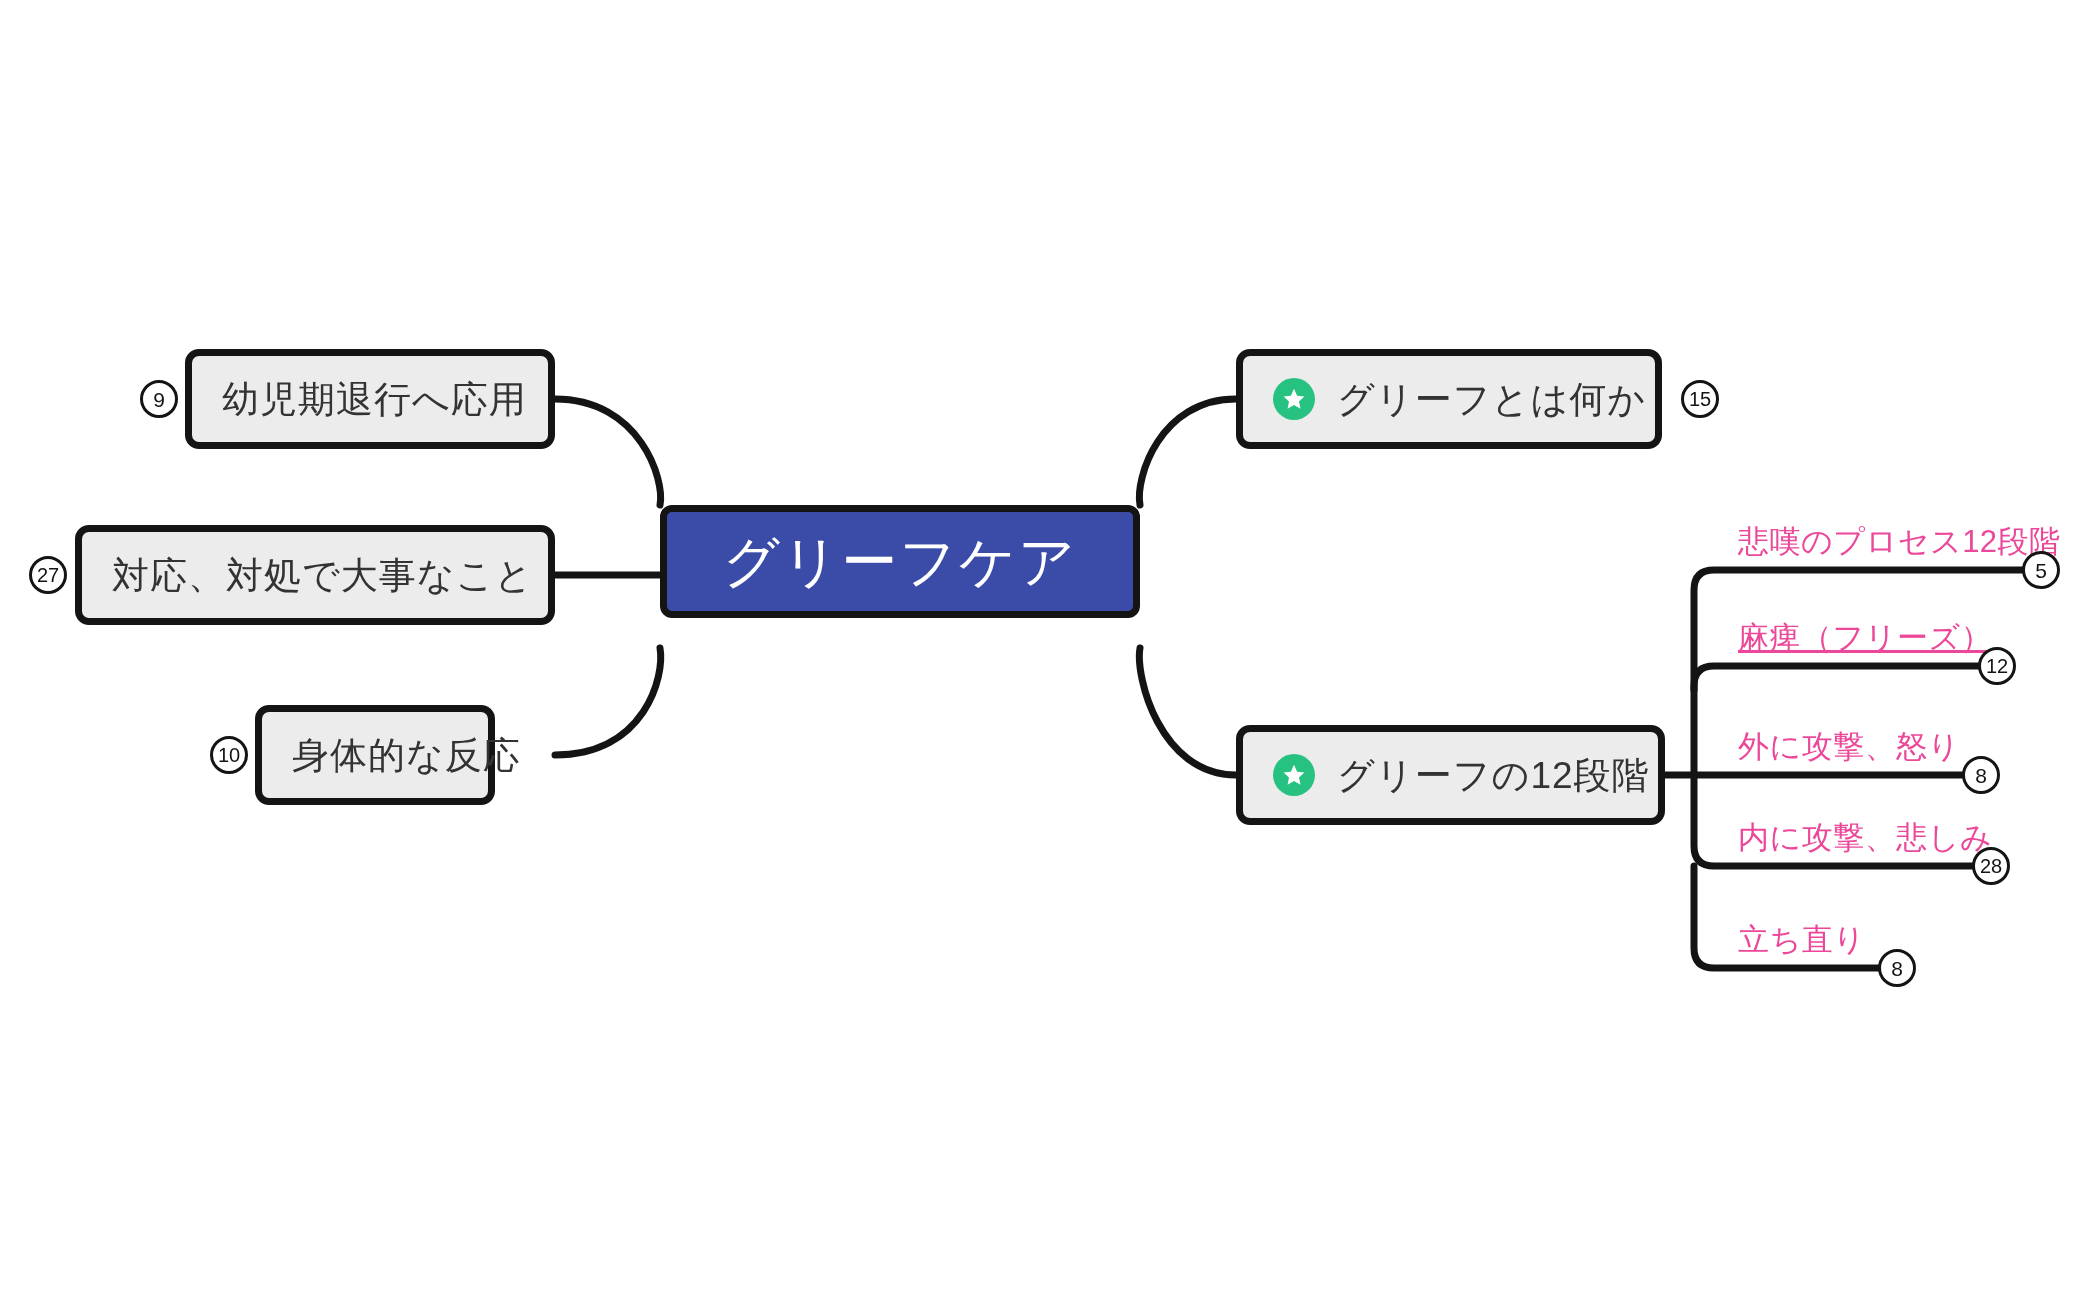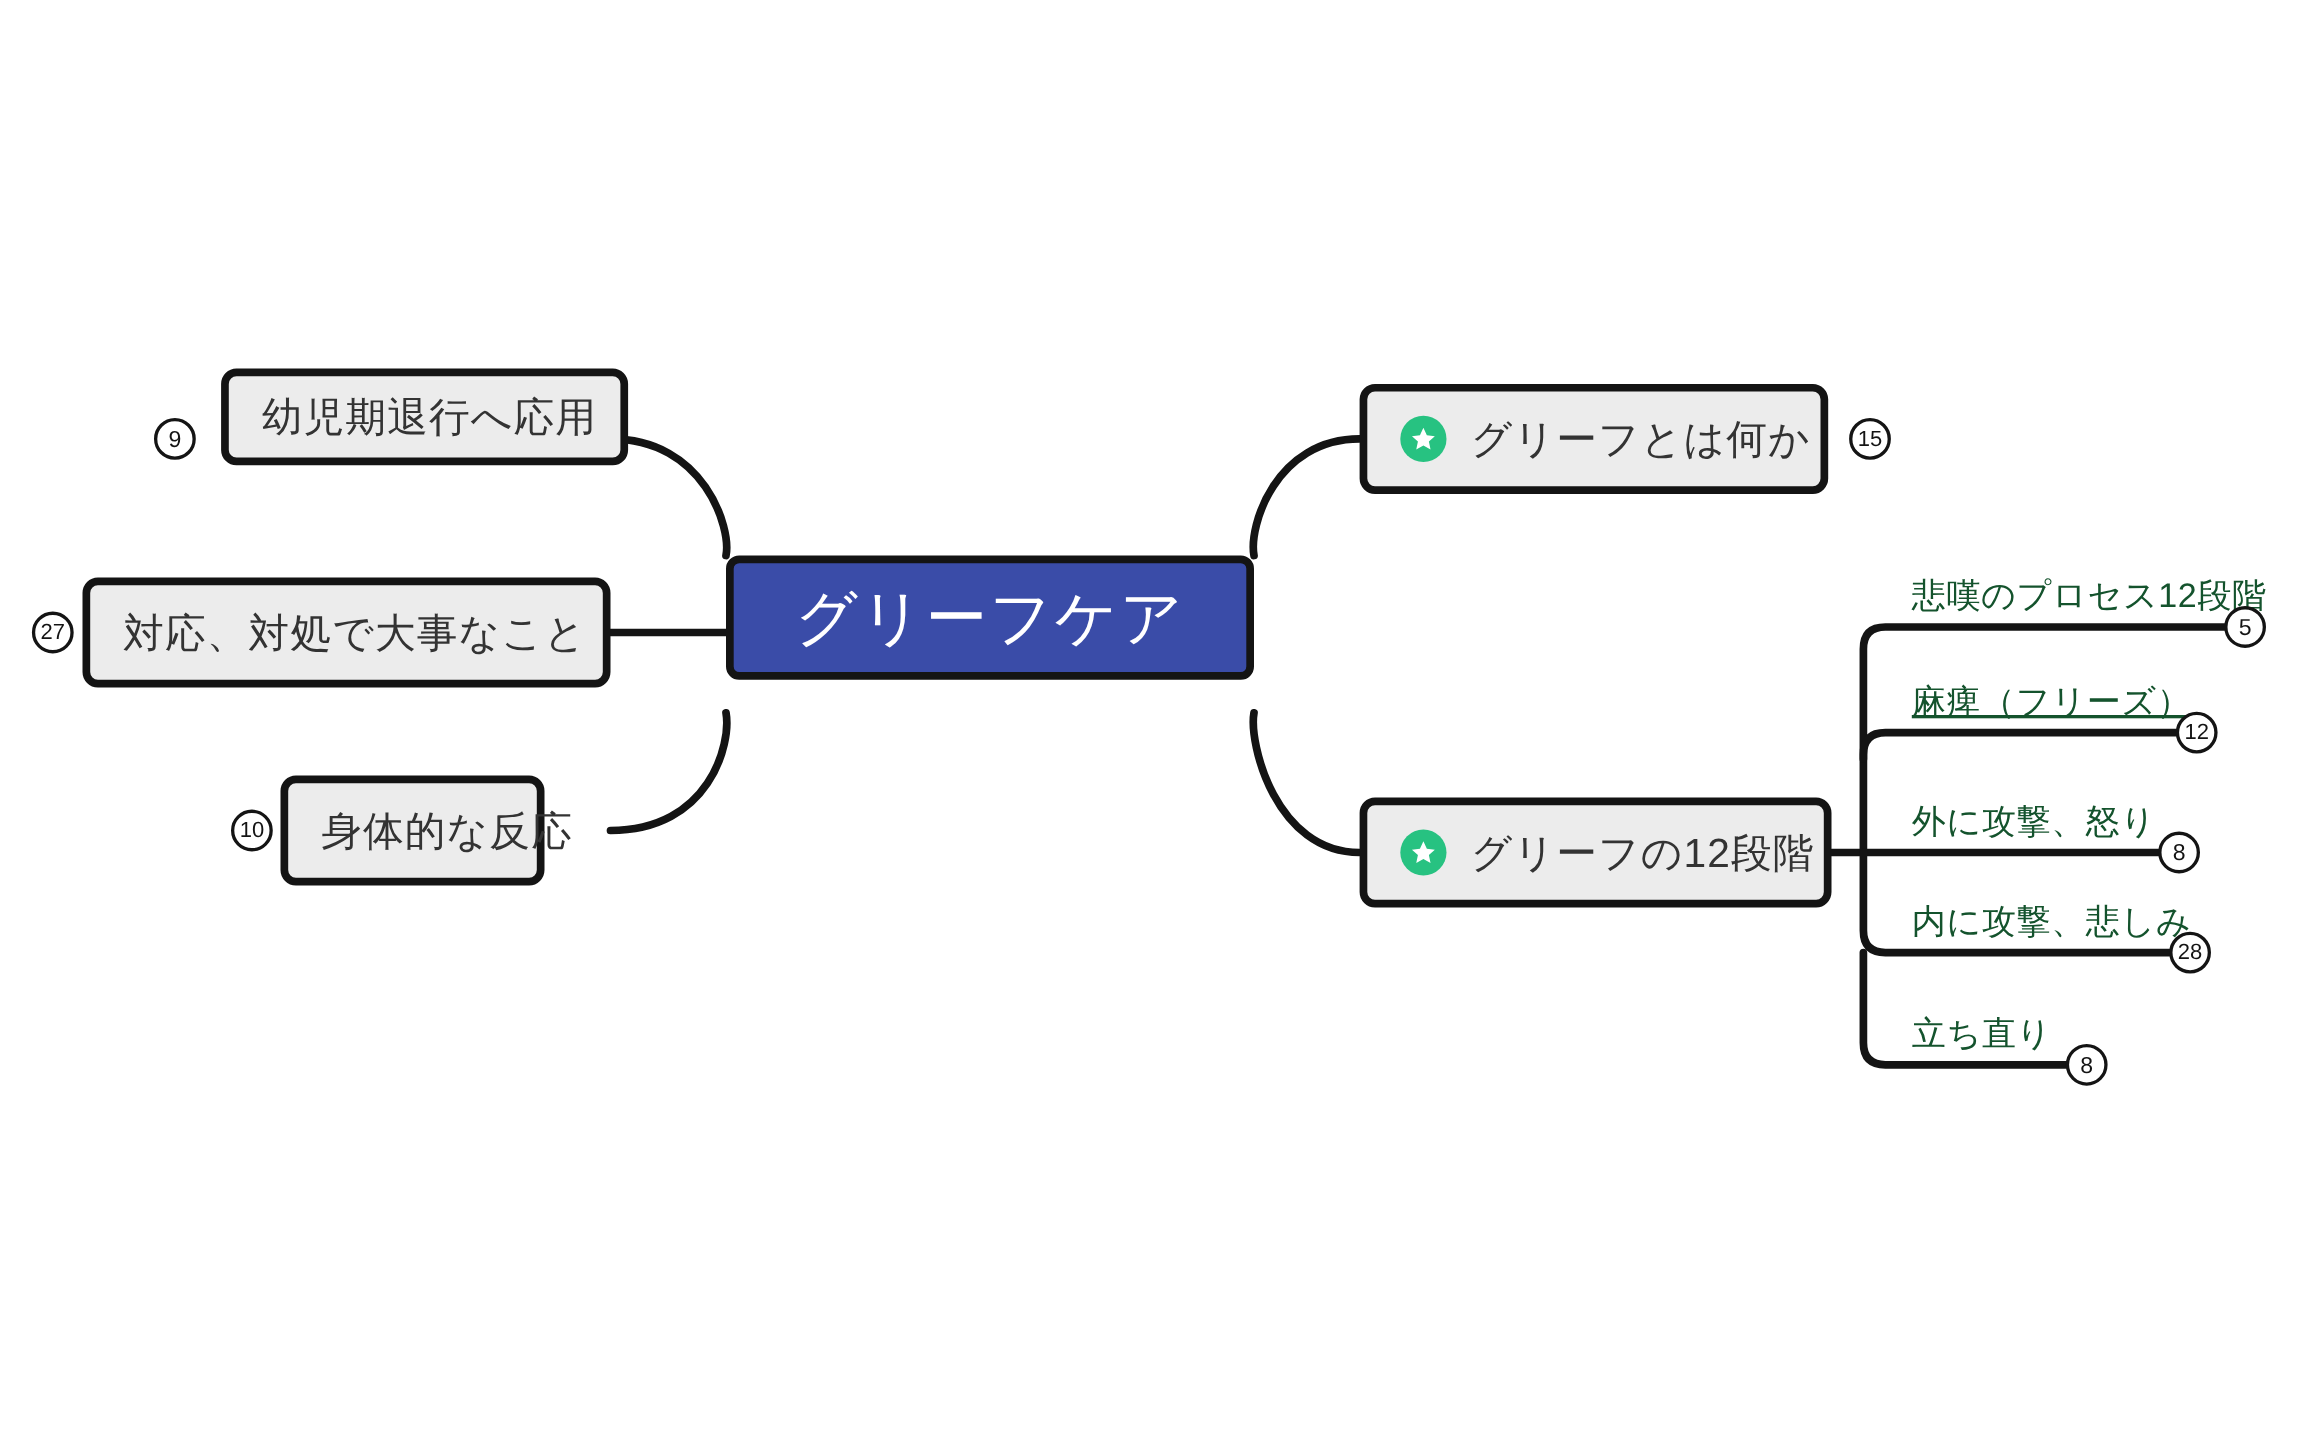--- a/index.html
+++ b/index.html
@@ -80,21 +80,21 @@
     font-size: 21px;
     color: #141414;
     box-sizing: border-box;
     z-index: 5;
     line-height: 1;
   }
   .badge.small { font-size: 20px; }
   .sub-label {
     position: absolute;
     font-size: 31px;
-    color: #14532d;
+    color: #ec4899;
     white-space: nowrap;
     letter-spacing: 0.5px;
     z-index: 3;
     line-height: 1;
   }
 </style>
 </head>
 <body>
 
 <div id="canvas">
@@ -119,21 +119,21 @@
       <path d="M1694,775 L1962,775"></path>
       <path d="M1694,775 L1694,846 Q1694,866 1714,866 L1972,866"></path>
       <path d="M1694,866 L1694,948 Q1694,968 1714,968 L1878,968"></path>
     </g>
   </svg>
 
   <div class="node node-root" style="left:660px; top:505px; width:480px; height:113px;">
     <span class="node-label">グリーフケア</span>
   </div>
 
-  <div class="node node-branch" style="left:185px; top:335px; width:370px; height:88px;margin-left:16px;">
+  <div class="node node-branch" style="left:185px; top:349px; width:370px; height:100px;">
     <span class="node-label">幼児期退行へ応用</span>
   </div>
   <div class="badge" style="left:140px; top:380px;">
     <span>9</span>
   </div>
 
   <div class="node node-branch" style="left:75px; top:525px; width:480px; height:100px;">
     <span class="node-label">対応、対処で大事なこと</span>
   </div>
   <div class="badge small" style="left:29px; top:556px;">

